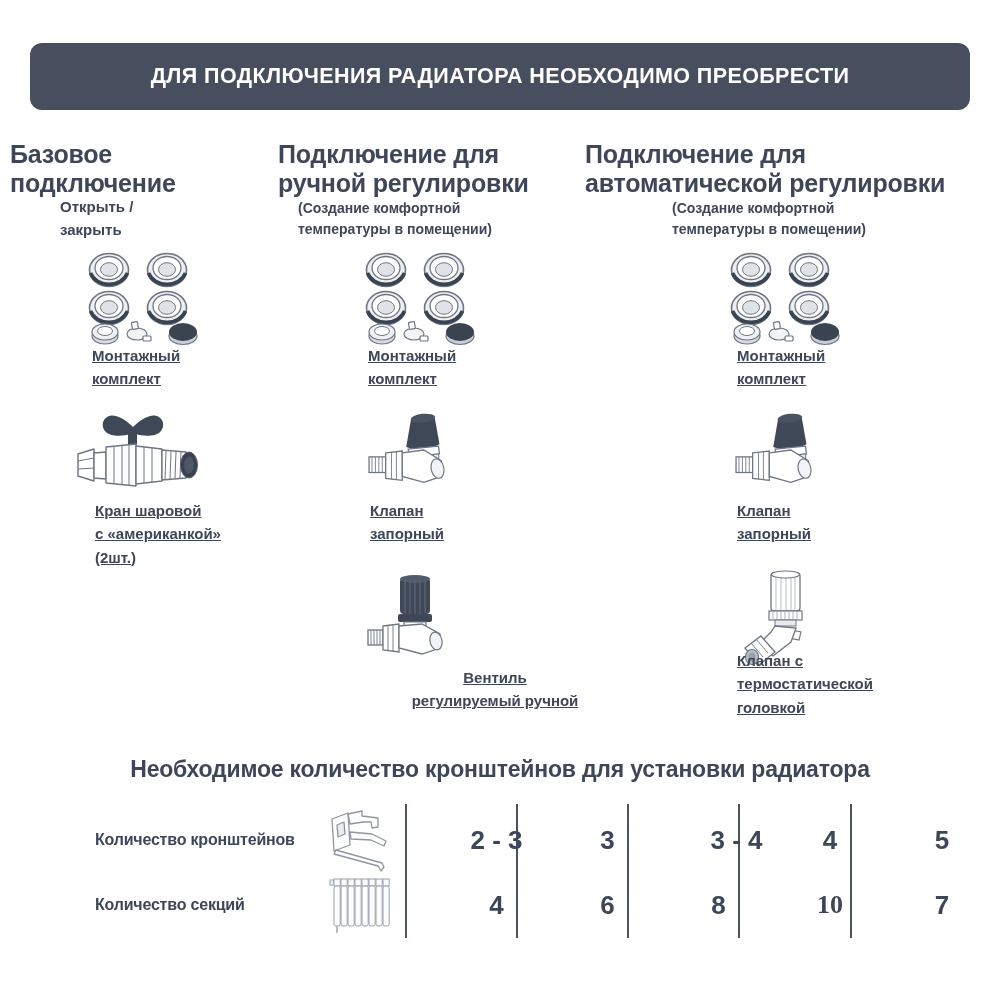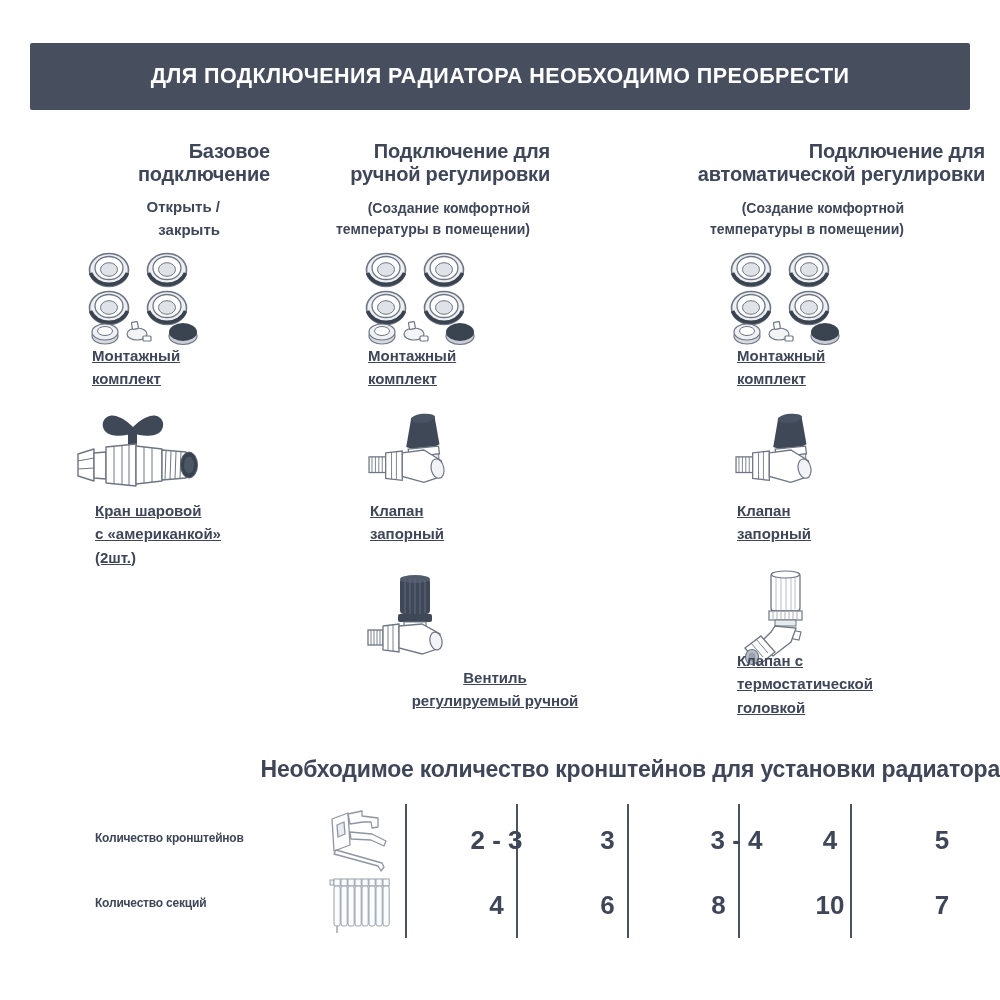--- a/index.html
+++ b/index.html
@@ -2,28 +2,28 @@
 <html><head>
 <meta charset="utf-8">
 <style>
   html,body { margin:0; padding:0; background:#ffffff; }
   .page {
     position:relative; width:1000px; height:1000px; background:#ffffff;
     font-family:"Liberation Sans","DejaVu Sans",sans-serif; color:#3e4658; overflow:hidden;
   }
   .abs { position:absolute; }
   .txt { white-space:pre-line; font-weight:700; }
-  .band { background:#474f5e; border-radius:2px; display:flex; align-items:center; justify-content:center; }
+  .band { background:#474f5e; border-radius:12px; display:flex; align-items:center; justify-content:center; }
   .band-title { color:#ffffff; font-size:21.5px; letter-spacing:0.4px; text-align:center; }
-  .col-title { font-size:20px; line-height:1.14; text-align:right; letter-spacing:-0.2px; }
-  .col-sub { font-size:14px; line-height:1.5; text-align:right; }
+  .col-title { font-size:25px; line-height:1.14; text-align:left; letter-spacing:-0.2px; }
+  .col-sub { font-size:14px; line-height:1.5; text-align:left; }
   .col-sub.big { font-size:15px; }
   .item-label { font-size:15px; line-height:1.55;text-decoration:underline; }
   .section-title { font-size:23px; text-align:center; letter-spacing:-0.2px; }
-  .row-label { font-size:12px; letter-spacing:-0.2px; }
+  .row-label { font-size:16px; letter-spacing:-0.2px; }
   .cell { font-size:26px; font-weight:700; display:flex; align-items:center; justify-content:center;padding-left:36px; }
   .vline { width:2px; background:#4c5360; }
   svg.ill { display:block; }
 </style>
 </head>
 <body>
 
 <div class="page">
 
   <svg width="0" height="0" style="position:absolute" aria-hidden="true">
@@ -159,21 +159,21 @@
       <path d="M18 75 L30 89 M23 71 L35 85" stroke="#6e7683" stroke-width="0.9" fill="none"></path>
       <ellipse cx="19" cy="89" rx="6.5" ry="7.5" fill="#b9bfc9" stroke="#6e7683" stroke-width="1.1"></ellipse>
       <ellipse cx="19" cy="89" rx="3.5" ry="4.5" fill="#9aa1ad"></ellipse>
     </svg>
     <div class="abs txt item-label" style="left:737px; top:649px; width:180px;">Клапан с
 термостатической
 головкой</div>
   </div>
 
   <div>
-    <div class="abs txt section-title" style="left:0px; top:756px; width:1000px;text-align:right;">Необходимое количество кронштейнов для установки радиатора</div>
+    <div class="abs txt section-title" style="left:0px; top:756px; width:1000px;">Необходимое количество кронштейнов для установки радиатора</div>
 
     <div class="abs txt row-label" style="left:95px; top:831px; width:240px;">Количество кронштейнов</div>
     <svg class="abs ill" style="left:322px; top:799px;" width="74" height="74" viewBox="0 0 74 74">
       <g fill="#fdfdfe" stroke="#8f96a1" stroke-width="1.3" stroke-linejoin="round">
         <path d="M10 20 L26 14 L28 46 L12 52 Z"></path>
         <path d="M15 26 L22 23 L23 35 L16 38 Z" fill="#e9ebee"></path>
         <path d="M26 15 L40 12 L40 17 L56 19 L56 28 L50 29 L49 23 L41 23 L28 25 Z"></path>
         <path d="M28 33 L50 35 L64 42 L62 47 L49 41 L29 40 Z"></path>
         <path d="M12 55 L56 67 L59 72 L62 68 L60 64 L14 51 Z"></path>
       </g>
@@ -211,17 +211,17 @@
 
     <div class="abs cell" style="left:407px; top:820px; width:107px; height:40px;">2 - 3</div>
     <div class="abs cell" style="left:518px; top:820px; width:107px; height:40px;">3</div>
     <div class="abs cell" style="left:629px; top:820px; width:107px; height:40px;margin-left:18px;">3 - 4</div>
     <div class="abs cell" style="left:740px; top:820px; width:108px; height:40px;">4</div>
     <div class="abs cell" style="left:852px; top:820px; width:108px; height:40px;">5</div>
 
     <div class="abs cell" style="left:407px; top:885px; width:107px; height:40px;">4</div>
     <div class="abs cell" style="left:518px; top:885px; width:107px; height:40px;">6</div>
     <div class="abs cell" style="left:629px; top:885px; width:107px; height:40px;">8</div>
-    <div class="abs cell" style="left:740px; top:885px; width:108px; height:40px;">10</div>
+    <div class="abs cell" style="left:740px; top:885px; width:108px; height:40px;font-family:Liberation Serif, serif;">10</div>
     <div class="abs cell" style="left:852px; top:885px; width:108px; height:40px;">7</div>
   </div>
 
 </div>
 
 </body></html>

